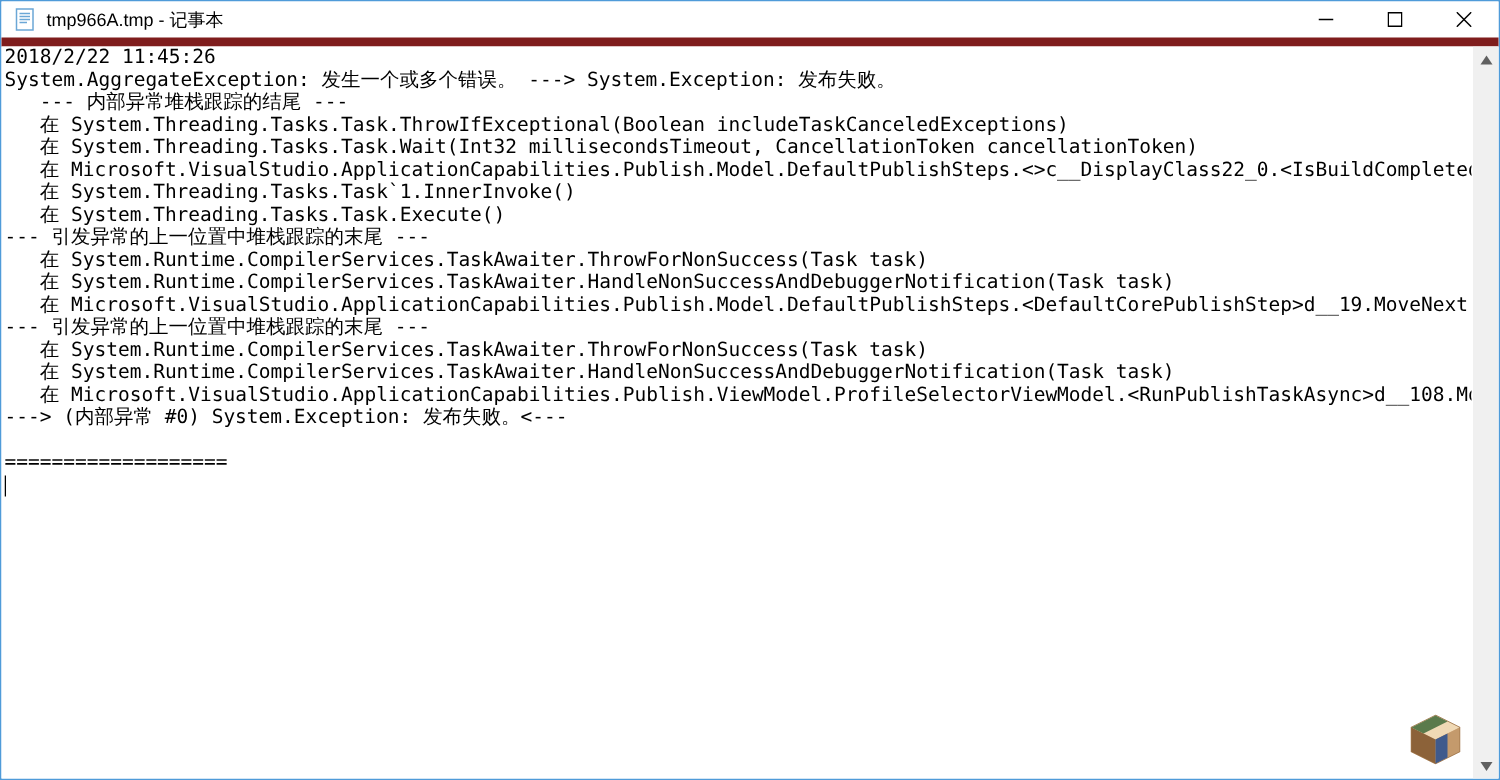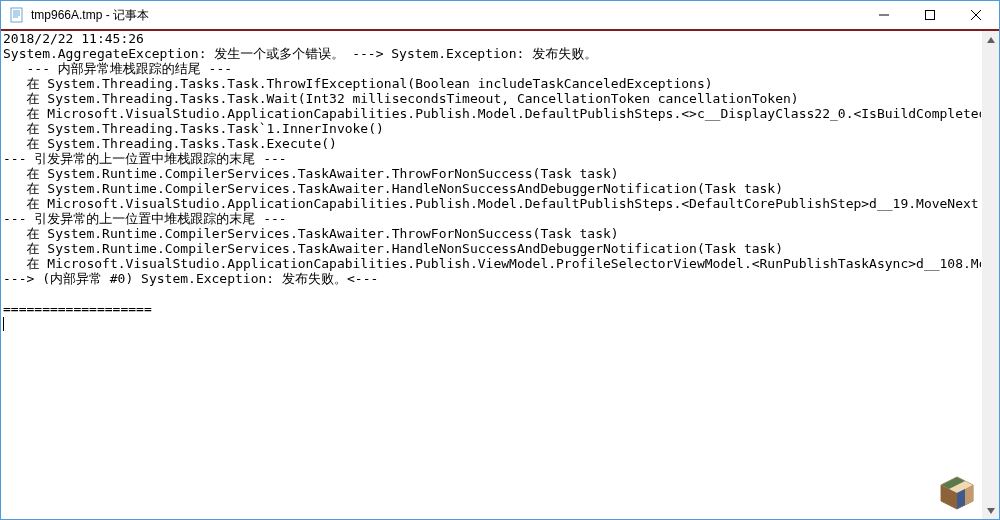--- a/index.html
+++ b/index.html
@@ -1,18 +1,18 @@
 <!DOCTYPE html>
 <html><head>
 <meta charset="utf-8">
 <style>
   * { margin: 0; padding: 0; box-sizing: border-box; }
   html, body { width: 1000px; height: 520px; overflow: hidden; font-family: "Microsoft YaHei", "SimSun", sans-serif; }
   .window { width: 1000px; height: 520px; border: 1px solid #4f9bd9; background: #fff; display: flex; flex-direction: column; }
-  .titlebar { height: 30px; background: #fff; display: flex; align-items: center; border-bottom: 2px solid #7f1d1d; }
+  .titlebar { height: 30px; background: #fff; display: flex; align-items: center; border-bottom: 6px solid #7f1d1d; }
   .titlebar .icon { width: 16px; height: 16px; margin: 0 6px 0 8px; }
   .titlebar .title { flex: 1; font-size: 12px; color: #000; }
   .winbtns { display: flex; height: 100%; }
   .winbtn { width: 46px; height: 100%; display: flex; align-items: center; justify-content: center; }
   .winbtn svg { display: block; }
   .menubar { height: 21px; display: flex; align-items: center; padding: 0 4px; font-size: 12px; color: #000; border-bottom: 1px solid #f0f0f0; }
   .menuitem { padding: 2px 6px; cursor: default; }
   .menuitem u { text-decoration: underline; }
   .content { flex: 1; position: relative; overflow: hidden; background: #fff; padding-left: 38px; }
   .text { position: absolute; left: 2px; right: 18px; top: 0; bottom: 0; white-space: pre; font-family: "SimSun", "NSimSun", "MS Gothic", monospace; font-size: 13px; line-height: 15px; color: #000; overflow: hidden; }

